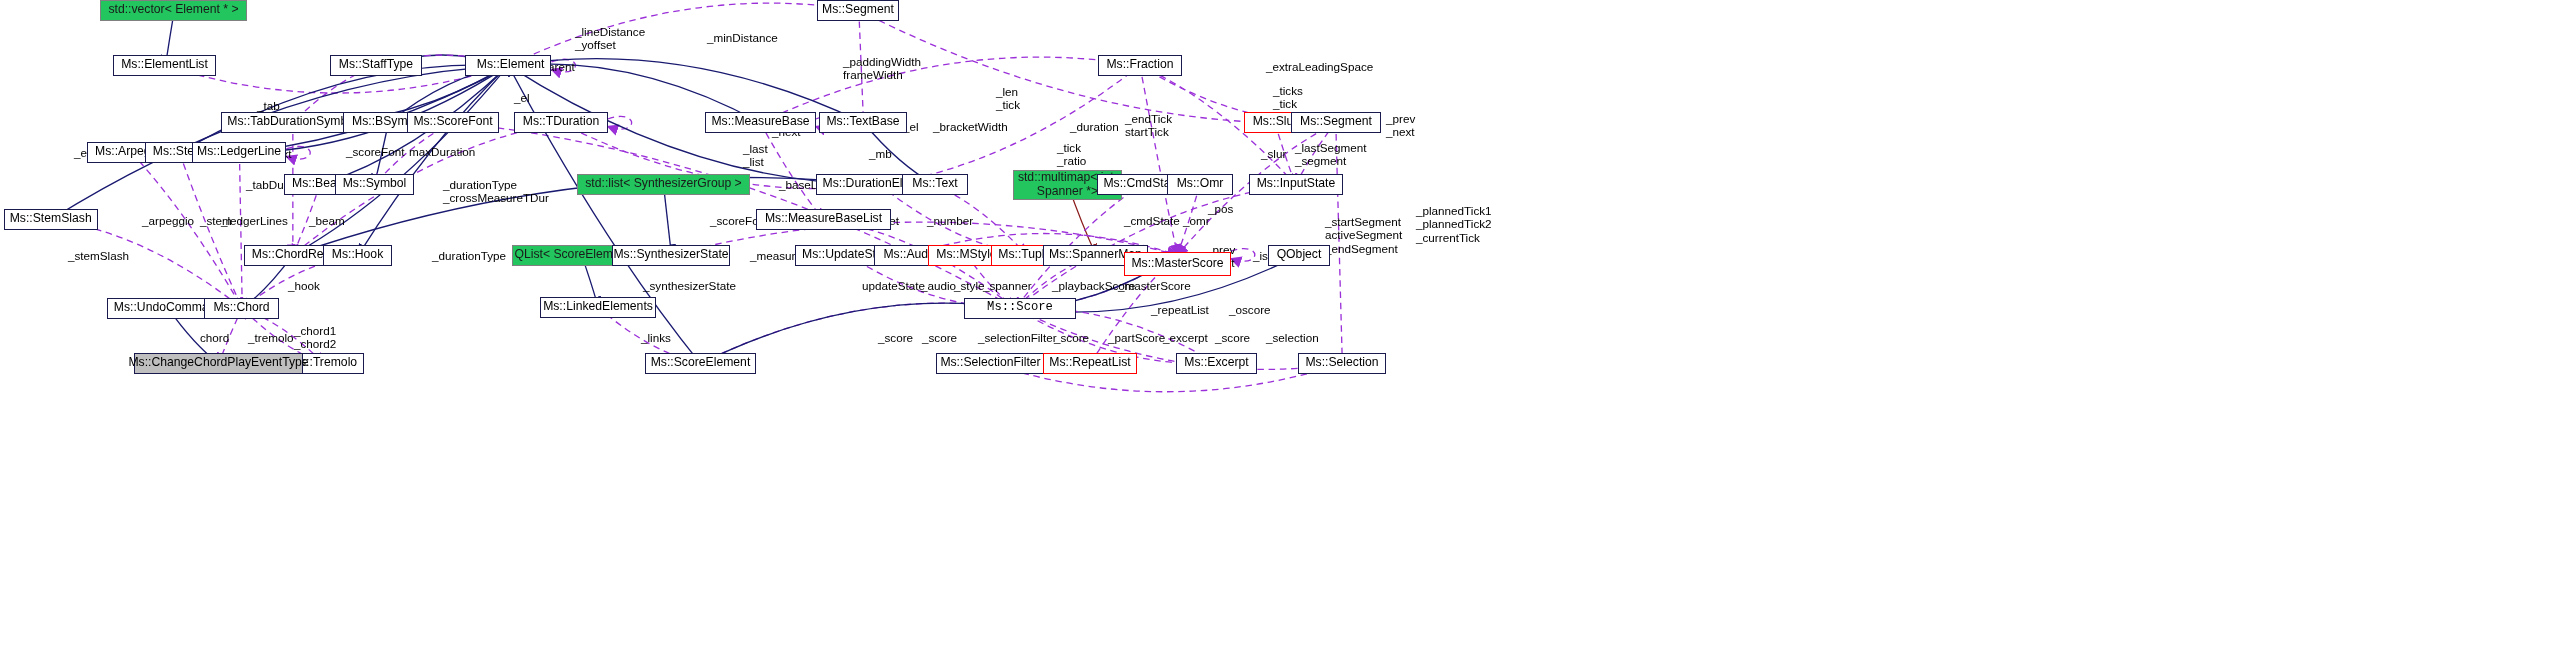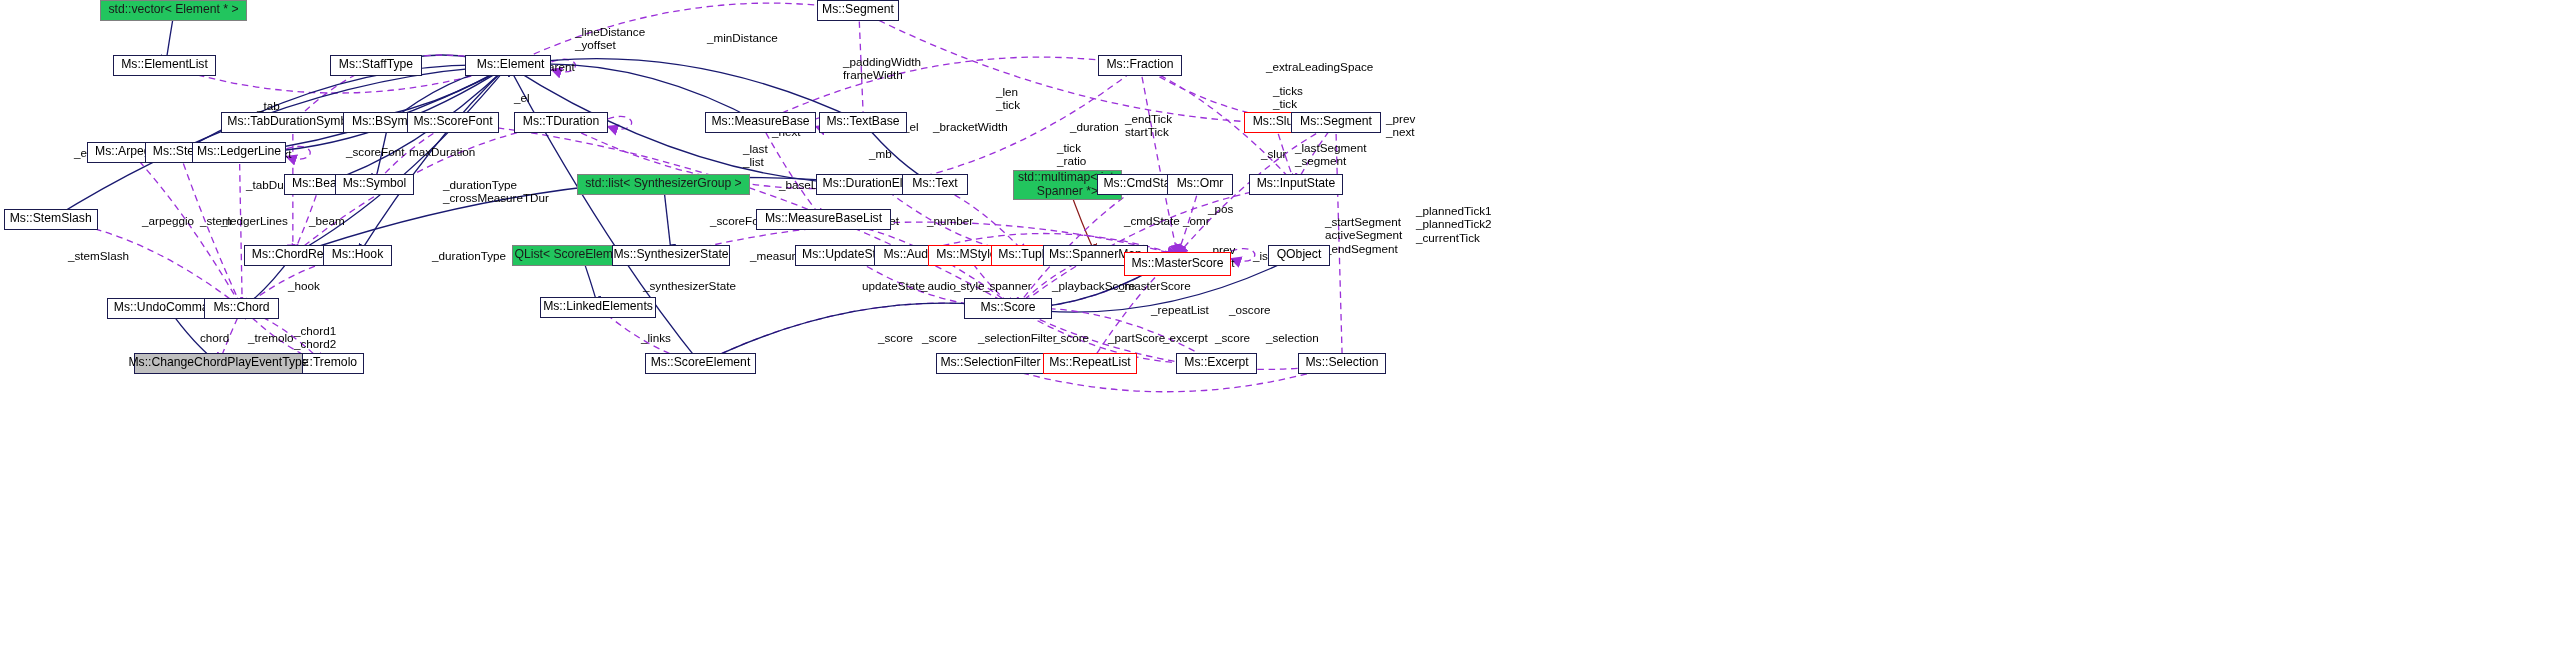--- a/index.html
+++ b/index.html
@@ -185,21 +185,21 @@
     <div class="node" style="left: 795px; top: 245px; width: 105px; height: 20.6px;">Ms::UpdateState</div>
     <div class="node" style="left: 874px; top: 245px; width: 73px; height: 20.6px;">Ms::Audio</div>
     <div class="node red" style="left: 928px; top: 245px; width: 77px; height: 20.6px;">Ms::MStyle</div>
     <div class="node red" style="left: 991px; top: 245px; width: 71px; height: 20.6px;">Ms::Tuplet</div>
     <div class="node" style="left: 1043px; top: 245px; width: 105px; height: 20.6px;">Ms::SpannerMap</div>
     <div class="node red" style="left: 1124px; top: 245px; width: 107px; height: 24px; margin-top: 7px;">Ms::MasterScore</div>
     <div class="node" style="left: 1268px; top: 245px; width: 62px; height: 20.6px;">QObject</div>
     <div class="node" style="left: 540px; top: 297px; width: 116px; height: 20.6px;">Ms::LinkedElements</div>
     <div class="node" style="left: 107px; top: 298px; width: 122px; height: 20.6px;">Ms::UndoCommand</div>
     <div class="node" style="left: 204px; top: 298px; width: 75px; height: 20.6px;">Ms::Chord</div>
-    <div class="node" style="left: 964px; top: 298px; width: 88px; height: 20.6px;">Ms::Score</div>
+    <div class="node" style="left: 964px; top: 298px; width: 112px; height: 20.6px; font-family: Liberation Mono, monospace;">Ms::Score</div>
     <div class="node" style="left: 283px; top: 353px; width: 81px; height: 20.6px;">Ms::Tremolo</div>
     <div class="node filled" style="left: 134px; top: 353px; width: 169px; height: 20.6px;">Ms::ChangeChordPlayEventType</div>
     <div class="node" style="left: 645px; top: 353px; width: 111px; height: 20.6px;">Ms::ScoreElement</div>
     <div class="node" style="left: 936px; top: 353px; width: 109px; height: 20.6px;">Ms::SelectionFilter</div>
     <div class="node red" style="left: 1043px; top: 353px; width: 94px; height: 20.6px;">Ms::RepeatList</div>
     <div class="node" style="left: 1176px; top: 353px; width: 81px; height: 20.6px;">Ms::Excerpt</div>
     <div class="node" style="left: 1298px; top: 353px; width: 88px; height: 20.6px;">Ms::Selection</div>
     <div class="elabel" style="left: 575px; top: 25px;">_lineDistance
 _yoffset</div>
     <div class="elabel" style="left: 707px; top: 31px;">_minDistance</div>

